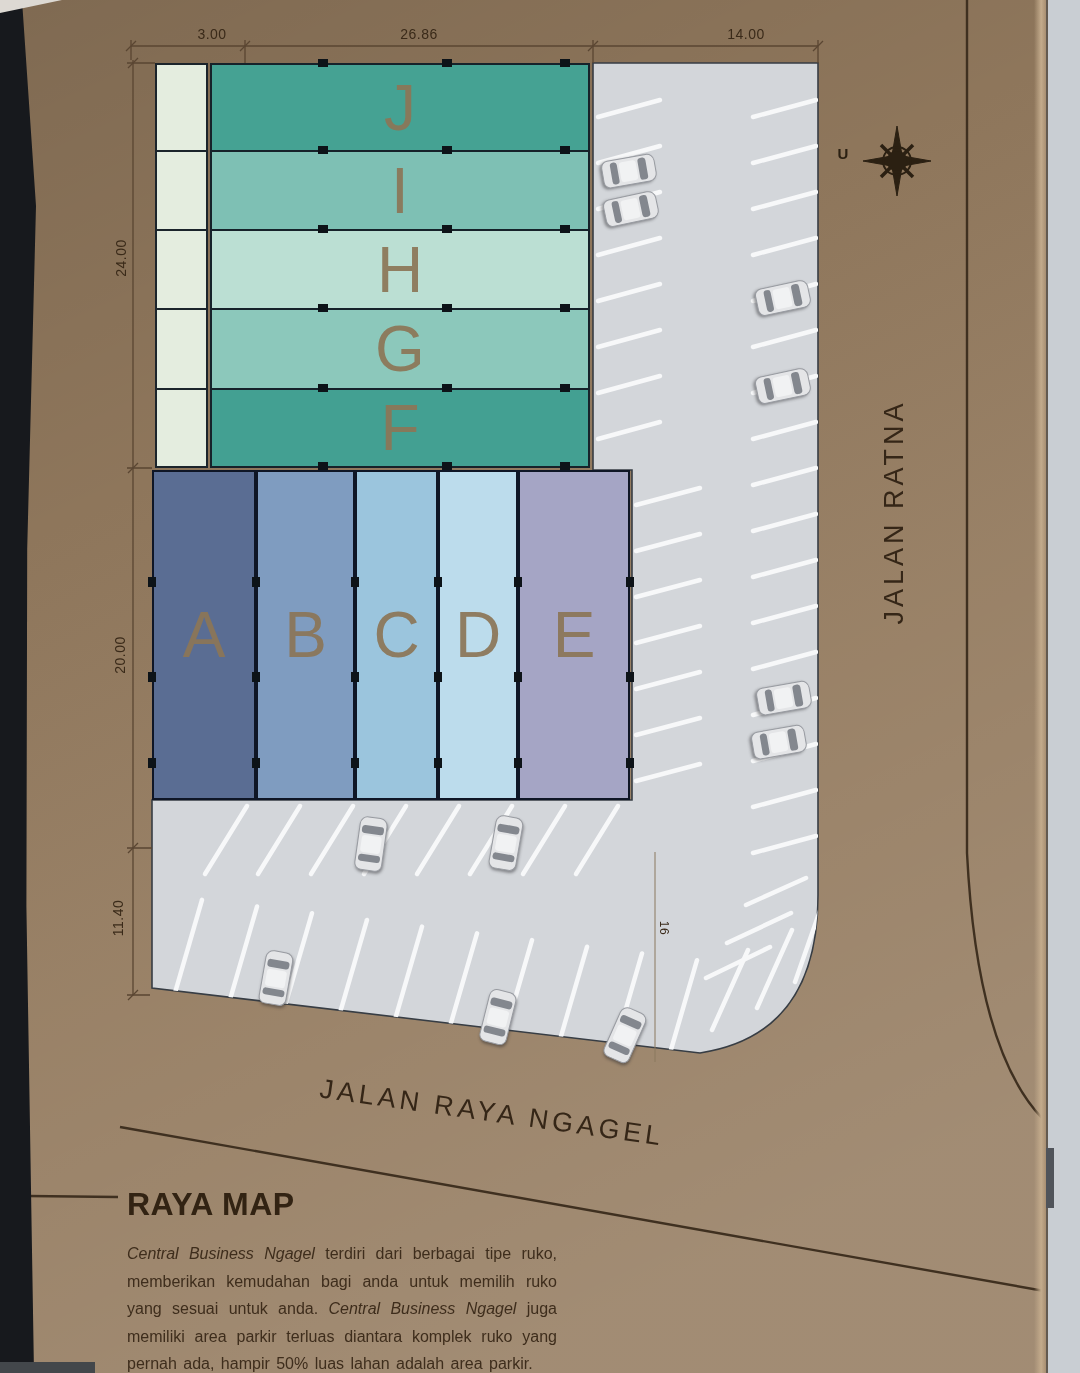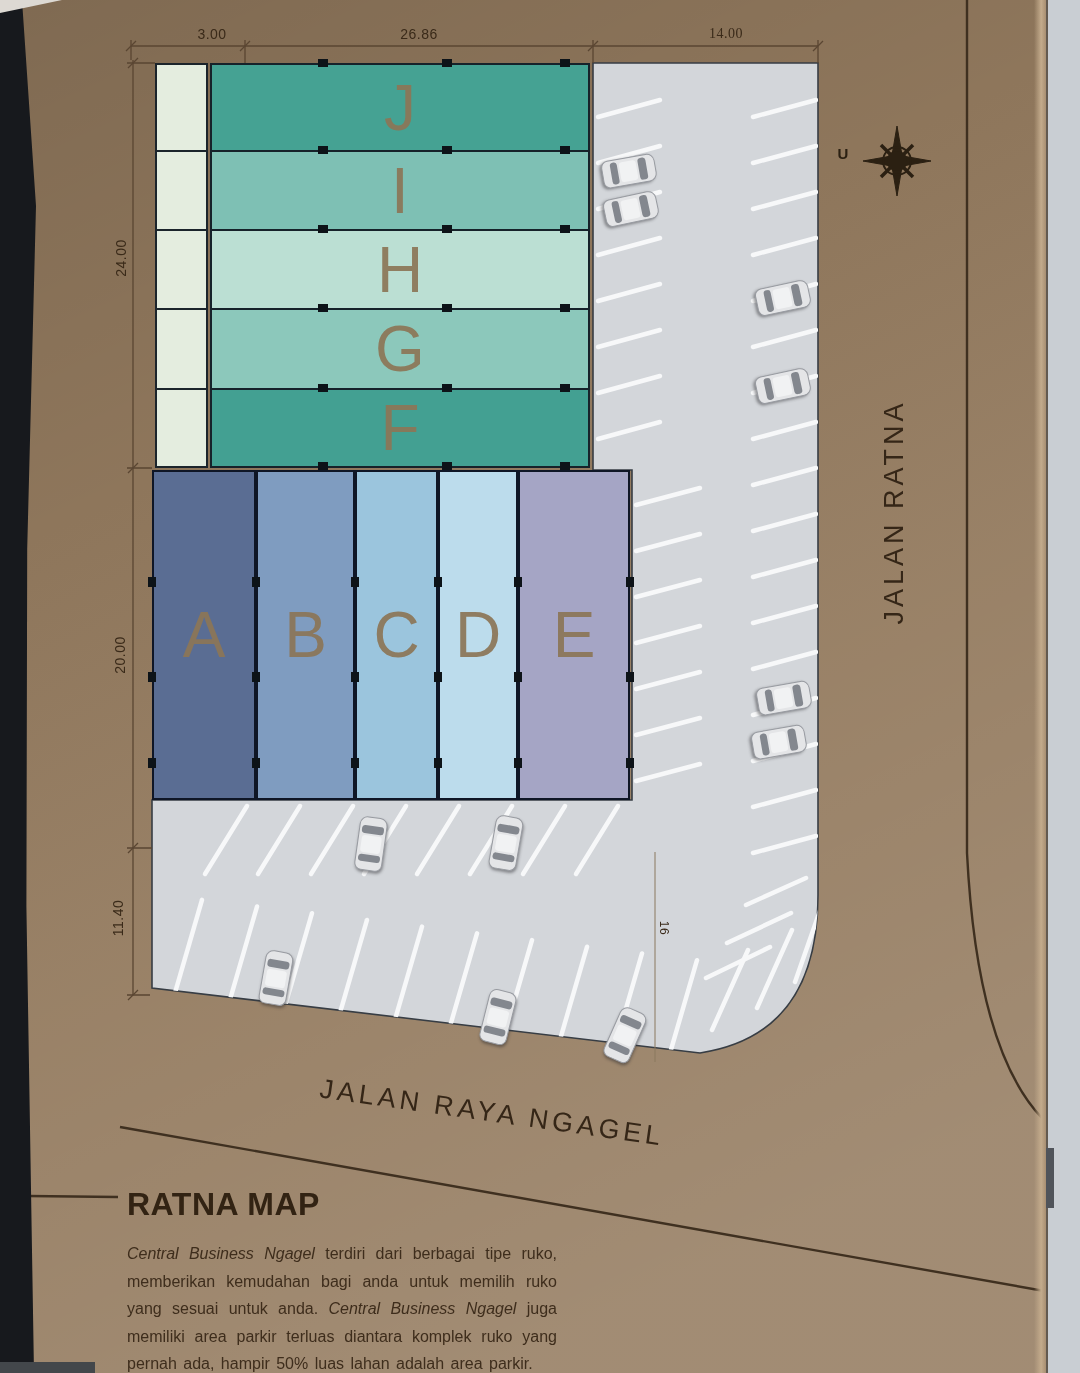--- a/index.html
+++ b/index.html
@@ -260,32 +260,32 @@
       </div>
       <div class="car" style="left: 611px; top: 1008px; transform: rotate(24deg);">
         <i class="w1"></i>
         <i class="rf"></i>
         <i class="w2"></i>
       </div>
     </div>
 
   <span class="lbl dim" style="left:172px;top:34px;margin-left:40px;">3.00</span>
   <span class="lbl dim" style="left:419px;top:34px;">26.86</span>
-  <span class="lbl dim" style="left:726px;top:34px;font-family:Liberation Serif, serif;">14.00</span>
+  <span class="lbl dim" style="left:746px;top:34px;">14.00</span>
   <span class="lbl dim rot-l" style="left:121px;top:258px;">24.00</span>
   <span class="lbl dim rot-l" style="left:120px;top:655px;">20.00</span>
   <span class="lbl dim rot-l" style="left:118px;top:918px;">11.40</span>
   <span class="lbl dim rot-r" style="left:664px;top:928px;font-size:12px;">16</span>
 
   <span class="lbl" style="left:843px;top:153px;font-size:15px;font-weight:bold;color:#2b2012;">U</span>
 
   <span class="lbl street rot-l" style="left:894px;top:512px;">JALAN RATNA</span>
   <span class="lbl street" style="left:492px;top:1113px;transform:translate(-50%,-50%) rotate(8deg);">JALAN RAYA NGAGEL</span>
 
-  <div class="caption-head" style="left:127px;top:1186px;">RATNA MAP</div>
+  <div class="caption-head" style="left:127px;top:1186px;">RAYA MAP</div>
   <div class="caption-body" style="left:127px;top:1240px;">
     <span class="it">Central Business Ngagel</span><span> terdiri dari berbagai tipe ruko, memberikan kemudahan bagi anda untuk memilih ruko yang sesuai untuk anda. </span><span class="it">Central Business Ngagel</span><span> juga memiliki area parkir terluas diantara komplek ruko yang pernah ada, hampir 50% luas lahan adalah area parkir.</span>
   </div>
 
   <div class="chrome" style="left:0;top:0;width:40px;height:1373px;background:#17191d;clip-path:polygon(0 0,55% 0,90% 15%,68% 40%,66% 66%,85% 100%,0 100%);"></div>
   <div class="chrome" style="left:0;top:0;width:62px;height:13px;background:#ddd9d3;clip-path:polygon(0 0,100% 0,0 100%);"></div>
   <div class="chrome" style="left:0;top:1362px;width:95px;height:11px;background:#43474b;"></div>
   <div class="chrome" style="left:1034px;top:0;width:12px;height:1373px;background:linear-gradient(90deg, rgba(220,200,170,0), #c3ab8c 60%, #a88f72);"></div>
   <div class="chrome" style="left:1046px;top:0;width:34px;height:1373px;background:#c9ced3;border-left:2px solid #635a50;"></div>
   <div class="chrome" style="left:1046px;top:1148px;width:8px;height:60px;background:#50545a;"></div>

